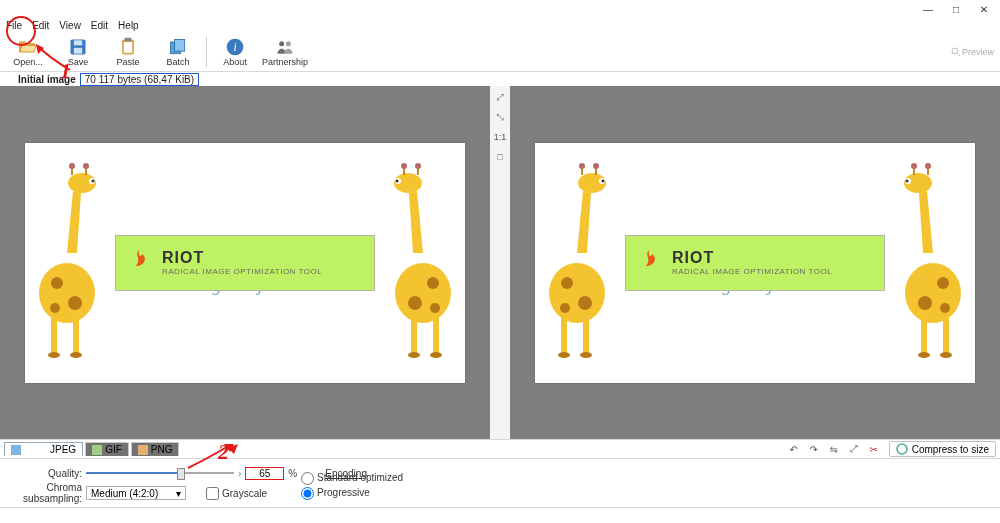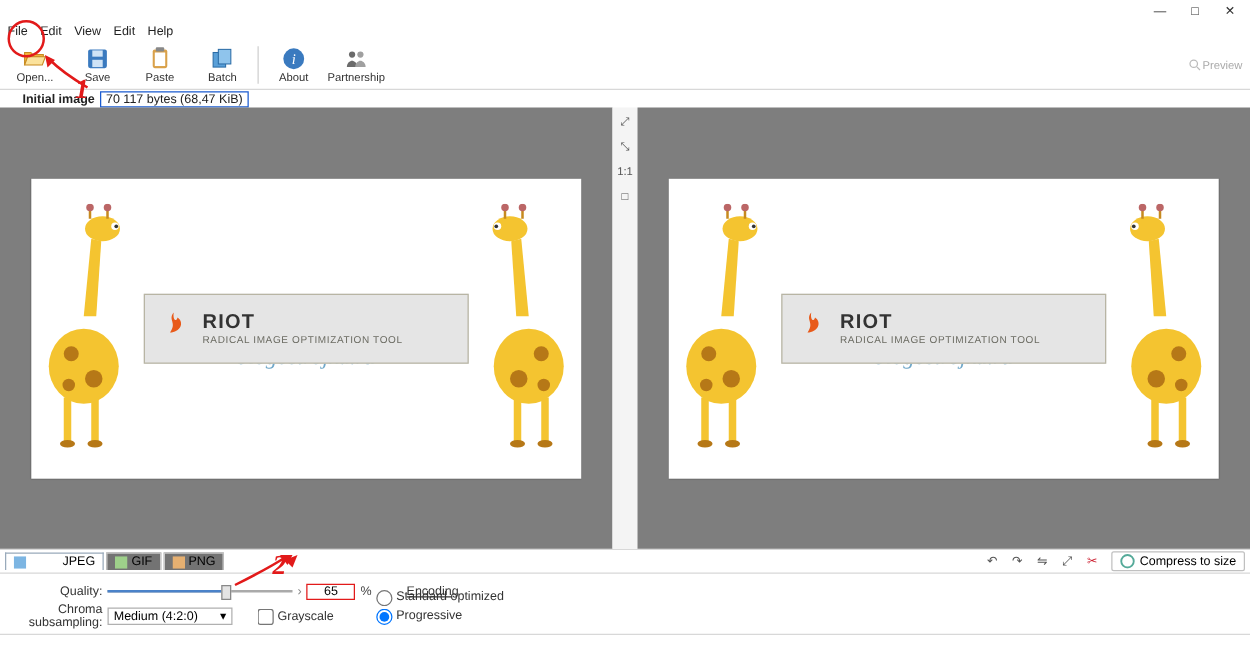--- a/index.html
+++ b/index.html
@@ -24,21 +24,21 @@
   .bytes-box { border: 1px solid #1a5bd0; padding: 0 4px; color: #222; }
   .opt-bytes { color: #b81e1e; }
   .workspace { height: 353px; display: flex; position: relative; }
   .pane { width: 490px; background: #7e7e7e; display: flex; align-items: center; justify-content: center; }
   .midcol { width: 20px; background: #f4f4f4; display: flex; flex-direction: column; align-items: center; gap: 6px; padding-top: 4px; }
   .midcol .mbtn { width: 14px; height: 14px; font-size: 9px; color: #555; display: flex; align-items: center; justify-content: center; cursor: default; }
   .canvas { width: 440px; height: 240px; background: #fff; display: flex; align-items: center; justify-content: center; box-shadow: 0 0 1px #444; position: relative; }
   .canvas .giraffe { position: absolute; width: 70px; height: 200px; }
   .canvas .giraffe.left { left: 12px; top: 20px; }
   .canvas .giraffe.right { right: 12px; top: 20px; transform: scaleX(-1); }
-  .sign { width: 260px; height: 56px; border: 1px solid #b8b5a4; background: #e5e5e5; display: flex; align-items: center; gap: 8px; padding: 4px 8px; position: relative; z-index: 1; }
+  .sign { width: 260px; height: 56px; border: 1px solid #b8b5a4; background: #bef264; display: flex; align-items: center; gap: 8px; padding: 4px 8px; position: relative; z-index: 1; }
   .sign .flame { width: 30px; height: 30px; }
   .sign .txt { display: flex; flex-direction: column; }
   .sign .brand { font-family: Verdana, sans-serif; font-size: 16px; font-weight: bold; color: #333; letter-spacing: 1px; }
   .sign .sub { font-family: Verdana, sans-serif; font-size: 8px; color: #6b6b62; letter-spacing: 0.5px; }
   .wm { position: absolute; left: 0; right: 0; top: 132px; text-align: center; font-family: Georgia, serif; font-style: italic; font-size: 18px; color: #6fa7c9; }
   .tabsrow { height: 20px; display: flex; align-items: center; border-top: 1px solid #d8d8d8; border-bottom: 1px solid #d8d8d8; padding: 0 4px; gap: 2px; }
   .tab { display: flex; align-items: center; gap: 3px; padding: 1px 6px; font-size: 10px; background: #737373; border: 1px solid #c8c8c8; border-bottom: none; cursor: default; }
   .tab.active { background: #fff; border-color: #9ab; gap: 29px; }
   .tab .dot { width: 10px; height: 10px; display: inline-block; }
   .tabsrow .spacer { flex: 1; }

